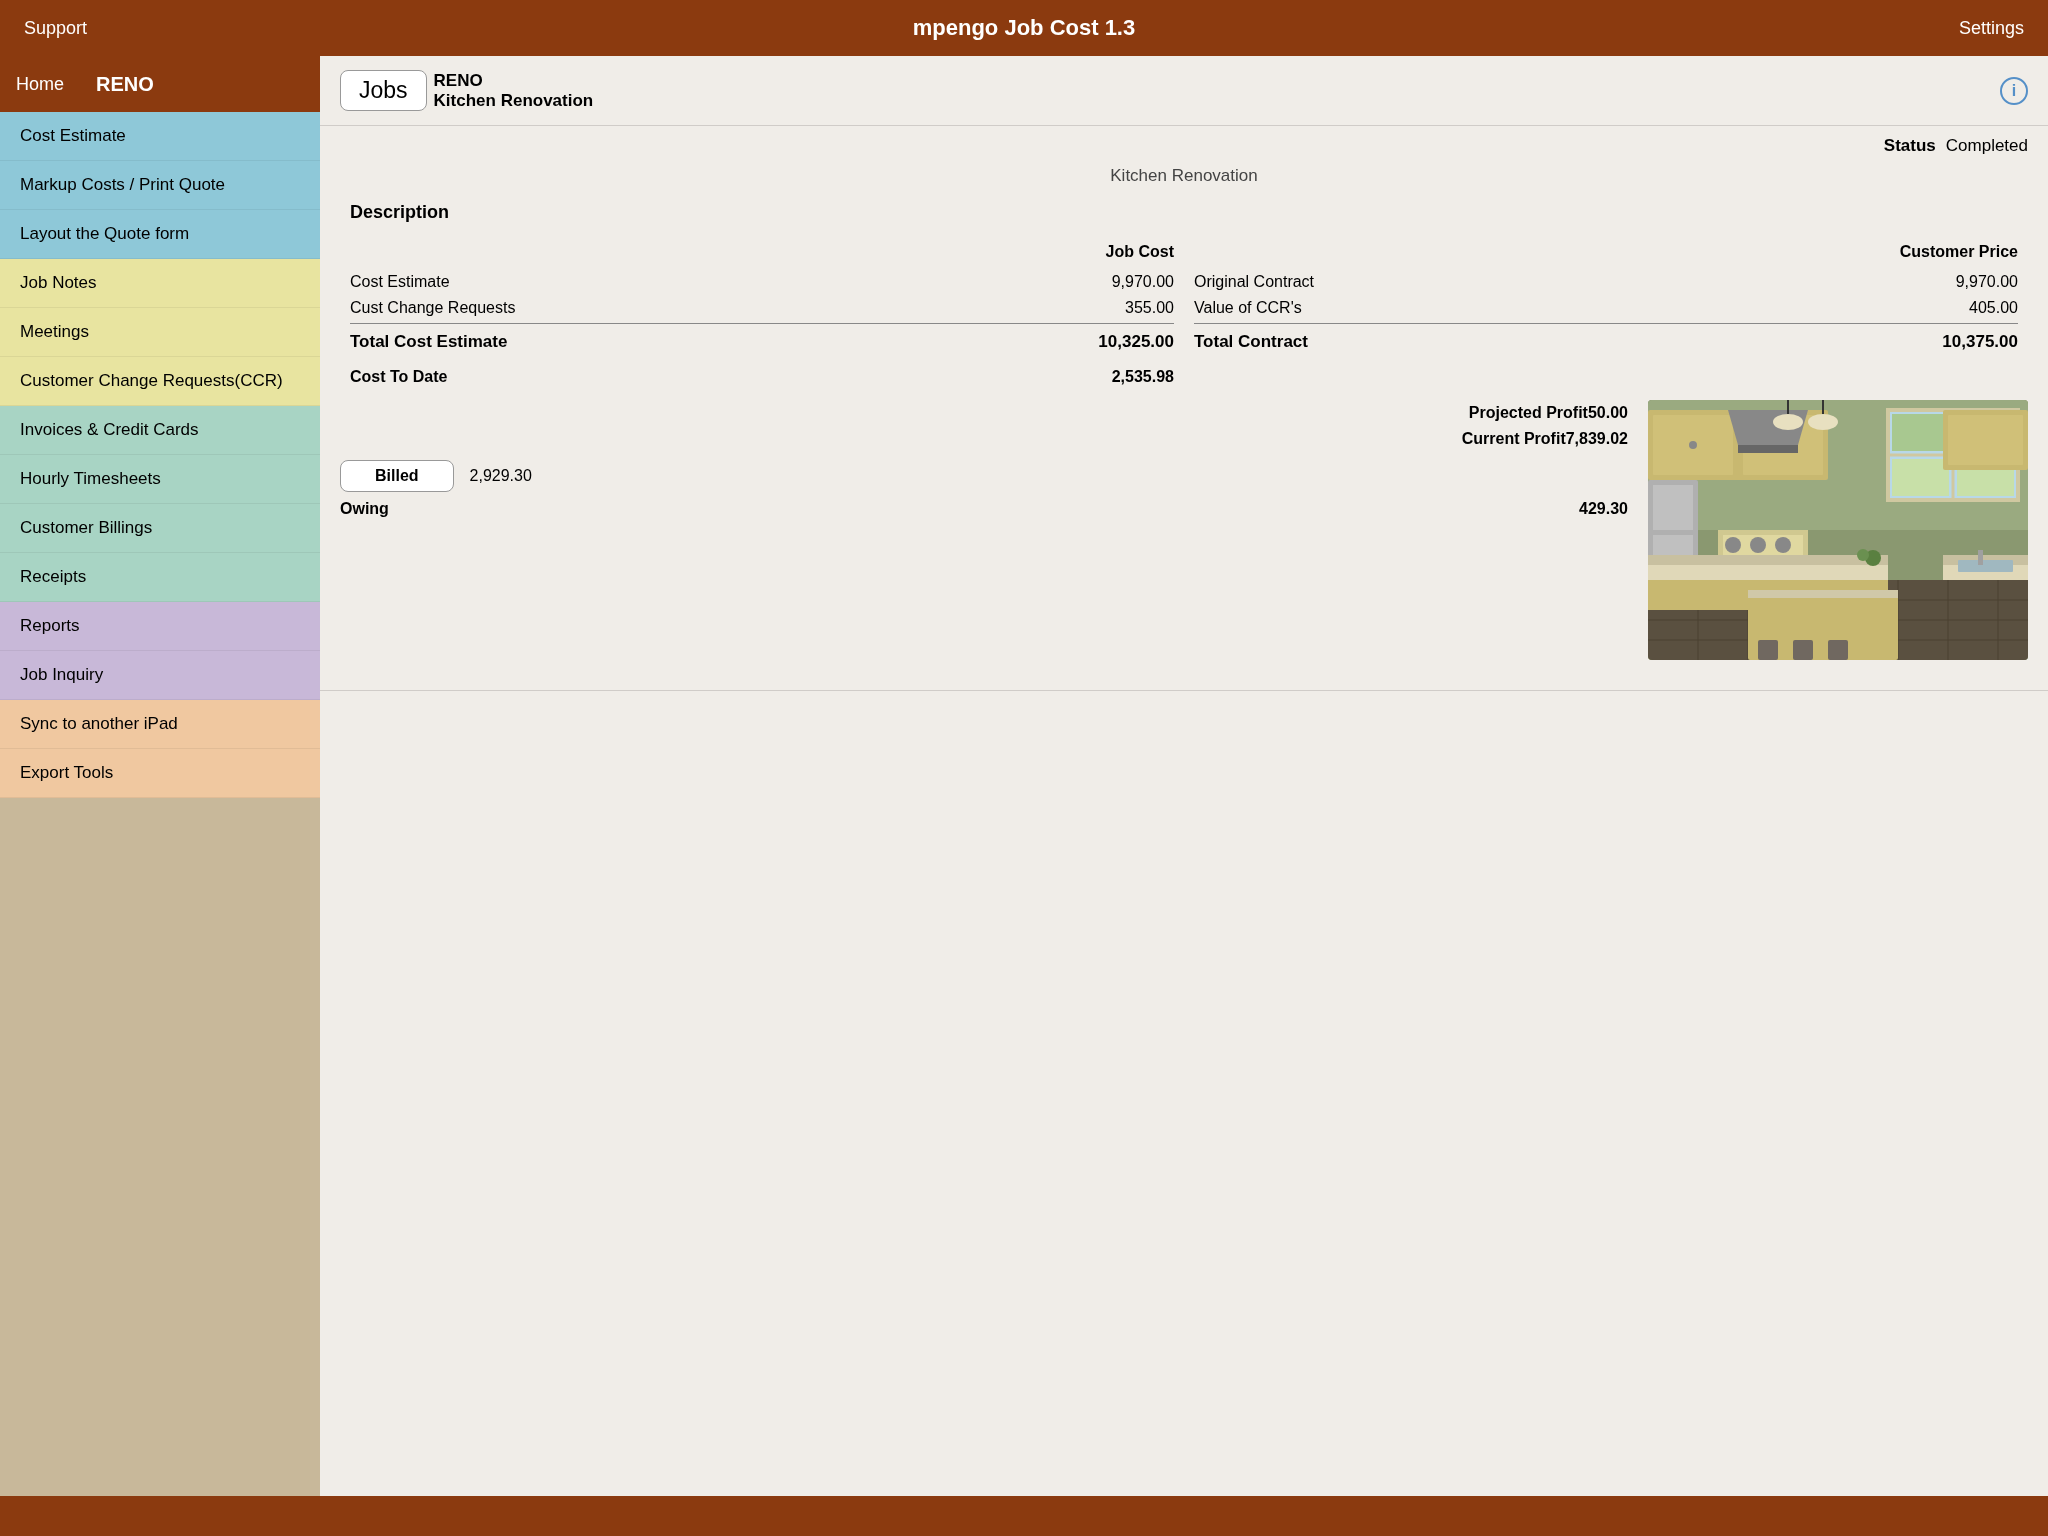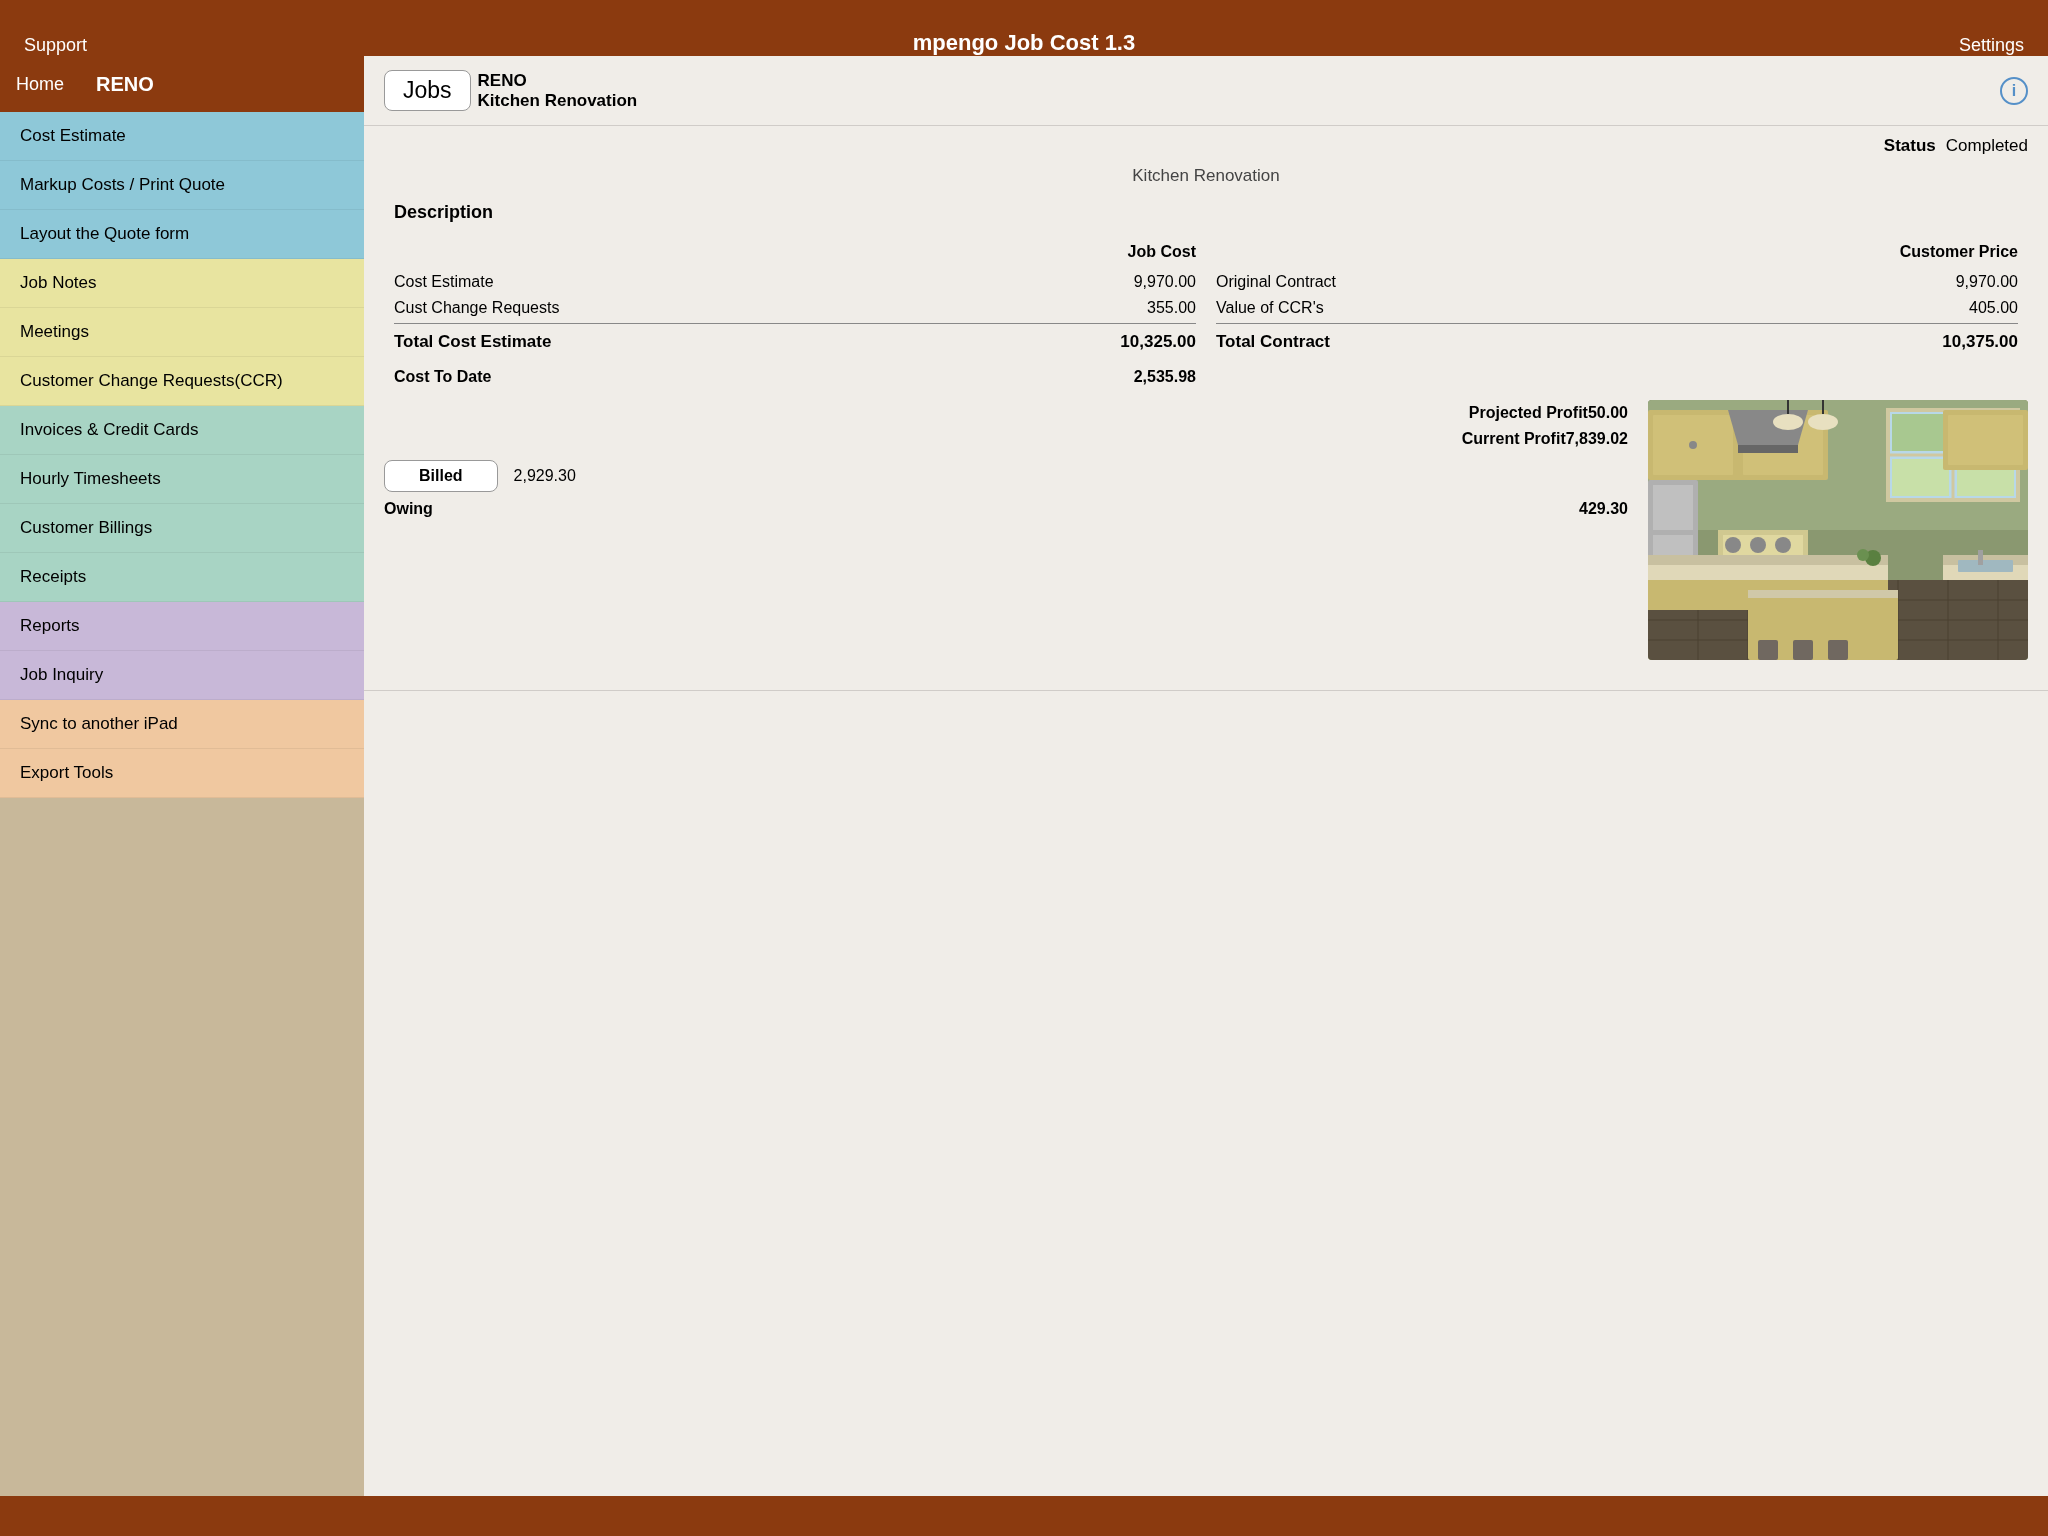--- a/index.html
+++ b/index.html
@@ -2,21 +2,21 @@
 <html><head>
   <meta charset="utf-8">
   <style>
     * { box-sizing: border-box; margin: 0; padding: 0; }
     body { font-family: -apple-system, 'Helvetica Neue', Arial, sans-serif; background: #c8b89a; height: 100vh; display: flex; flex-direction: column; }
 
     
     .top-bar {
       background: #8B3A0F;
       display: flex;
-      align-items: flex-end;
+      align-items: center;
       justify-content: space-between;
       padding: 0 24px;
       height: 56px;
       flex-shrink: 0;
     }
     .top-bar-left, .top-bar-right {
       color: #fff;
       font-size: 18px;
       cursor: pointer;
       min-width: 120px;
@@ -32,21 +32,21 @@
 
     
     .main-layout {
       display: flex;
       flex: 1;
       overflow: hidden;
     }
 
     
     .sidebar {
-      width: 364px;
+      width: 320px;
       flex-shrink: 0;
       display: flex;
       flex-direction: column;
       overflow-y: auto;
       background: #c8b89a;
     }
 
     
     .sidebar-header {
       background: #8B3A0F;

